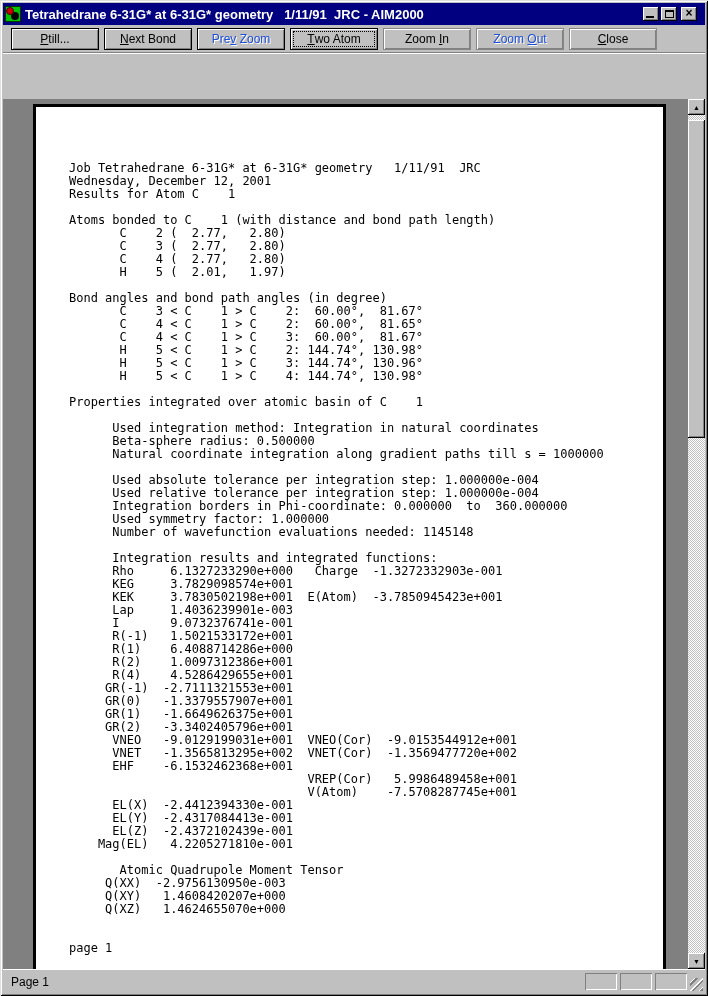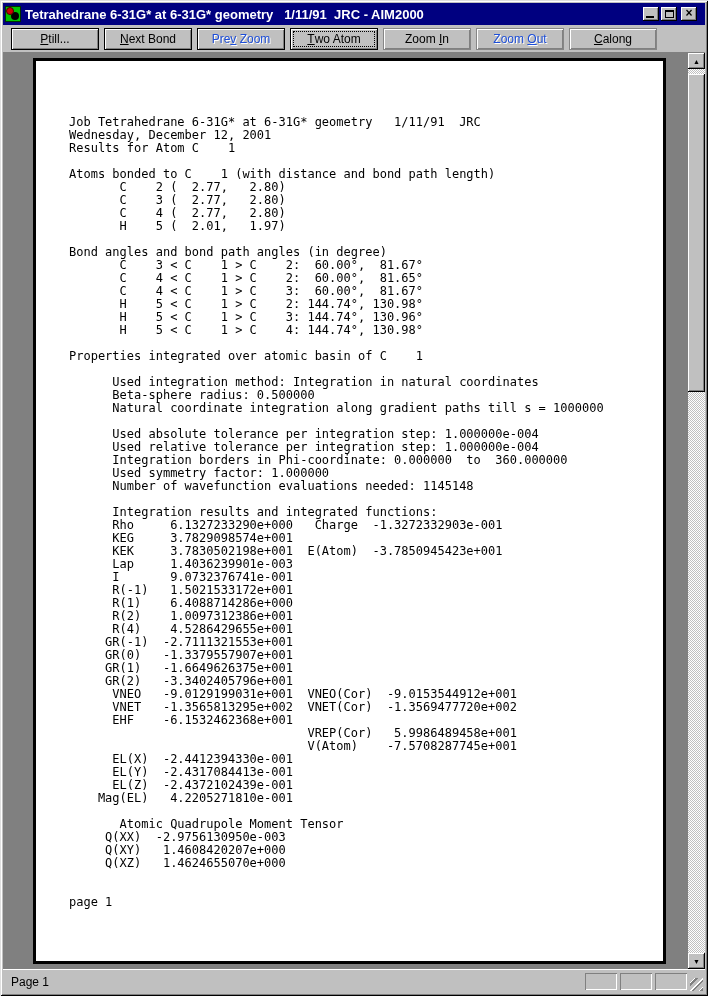--- a/index.html
+++ b/index.html
@@ -30,21 +30,21 @@
     display:flex;align-items:center;justify-content:center;white-space:pre;position:relative;box-sizing:border-box;}
   .btn.outlined{border:1px solid #000;
     box-shadow:inset 1px 1px 0 #fff, inset -1px -1px 0 #808080;}
   .btn.plain{border:1px solid #868686;
     box-shadow:inset 1px 1px 0 #fff, inset -1px -1px 0 #808080;justify-content:center;}
   .btn.focused::after{content:"";position:absolute;inset:2px;border:1px dotted #000;pointer-events:none;}
   .btn.disabled{color:#1d4ed8;text-shadow:1px 1px 0 #fff;}
   .btn u{text-decoration:underline;}
 
   
-  .preview{flex:1 1 auto;position:relative;background:#808080;overflow:hidden;}
+  .preview{flex:1 1 auto;position:relative;background:#808080;overflow:hidden;margin-top:46px;}
   .page{position:absolute;left:30px;top:5px;width:627px;height:900px;background:#fff;border:3px solid #000;}
   .doc{position:absolute;left:33px;top:55px;right:4px;font-family:"DejaVu Sans Mono","Liberation Mono",monospace;
     font-size:12px;line-height:13px;color:#000;white-space:pre;}
   .doc-line{height:13px;}
 
   
   .vscroll{position:absolute;top:0;right:0;bottom:0;width:17px;}
   .vtrack{position:absolute;inset:0;background:#fff;
     background-image:conic-gradient(#c0c0c0 25%, transparent 0 50%, #c0c0c0 0 75%, transparent 0);
     background-size:2px 2px;}
@@ -85,21 +85,21 @@
       </div>
     </div>
 
     <div class="toolbar">
       <div class="btn outlined"><span></span><u>P</u><span>till...</span></div>
       <div class="btn outlined"><span></span><u>N</u><span>ext Bond</span></div>
       <div class="btn outlined disabled"><span>Pre</span><u>v</u><span> Zoom</span></div>
       <div class="btn outlined focused"><span></span><u>T</u><span>wo Atom</span></div>
       <div class="btn plain"><span>Zoom </span><u>I</u><span>n</span></div>
       <div class="btn plain disabled"><span>Zoom </span><u>O</u><span>ut</span></div>
-      <div class="btn plain"><span></span><u>C</u><span>along</span></div>
+      <div class="btn plain"><span></span><u>C</u><span>lose</span></div>
     </div>
 
     <div class="preview">
       <div class="page">
         <div class="doc"><div class="doc-line">Job Tetrahedrane 6-31G* at 6-31G* geometry   1/11/91  JRC</div><div class="doc-line">Wednesday, December 12, 2001</div><div class="doc-line">Results for Atom C    1</div><div class="doc-line"></div><div class="doc-line">Atoms bonded to C    1 (with distance and bond path length)</div><div class="doc-line">       C    2 (  2.77,   2.80)</div><div class="doc-line">       C    3 (  2.77,   2.80)</div><div class="doc-line">       C    4 (  2.77,   2.80)</div><div class="doc-line">       H    5 (  2.01,   1.97)</div><div class="doc-line"></div><div class="doc-line">Bond angles and bond path angles (in degree)</div><div class="doc-line">       C    3 &lt; C    1 &gt; C    2:  60.00°,  81.67°</div><div class="doc-line">       C    4 &lt; C    1 &gt; C    2:  60.00°,  81.65°</div><div class="doc-line">       C    4 &lt; C    1 &gt; C    3:  60.00°,  81.67°</div><div class="doc-line">       H    5 &lt; C    1 &gt; C    2: 144.74°, 130.98°</div><div class="doc-line">       H    5 &lt; C    1 &gt; C    3: 144.74°, 130.96°</div><div class="doc-line">       H    5 &lt; C    1 &gt; C    4: 144.74°, 130.98°</div><div class="doc-line"></div><div class="doc-line">Properties integrated over atomic basin of C    1</div><div class="doc-line"></div><div class="doc-line">      Used integration method: Integration in natural coordinates</div><div class="doc-line">      Beta-sphere radius: 0.500000</div><div class="doc-line">      Natural coordinate integration along gradient paths till s = 1000000</div><div class="doc-line"></div><div class="doc-line">      Used absolute tolerance per integration step: 1.000000e-004</div><div class="doc-line">      Used relative tolerance per integration step: 1.000000e-004</div><div class="doc-line">      Integration borders in Phi-coordinate: 0.000000  to  360.000000</div><div class="doc-line">      Used symmetry factor: 1.000000</div><div class="doc-line">      Number of wavefunction evaluations needed: 1145148</div><div class="doc-line"></div><div class="doc-line">      Integration results and integrated functions:</div><div class="doc-line">      Rho     6.1327233290e+000   Charge  -1.3272332903e-001</div><div class="doc-line">      KEG     3.7829098574e+001</div><div class="doc-line">      KEK     3.7830502198e+001  E(Atom)  -3.7850945423e+001</div><div class="doc-line">      Lap     1.4036239901e-003</div><div class="doc-line">      I       9.0732376741e-001</div><div class="doc-line">      R(-1)   1.5021533172e+001</div><div class="doc-line">      R(1)    6.4088714286e+000</div><div class="doc-line">      R(2)    1.0097312386e+001</div><div class="doc-line">      R(4)    4.5286429655e+001</div><div class="doc-line">     GR(-1)  -2.7111321553e+001</div><div class="doc-line">     GR(0)   -1.3379557907e+001</div><div class="doc-line">     GR(1)   -1.6649626375e+001</div><div class="doc-line">     GR(2)   -3.3402405796e+001</div><div class="doc-line">      VNEO   -9.0129199031e+001  VNEO(Cor)  -9.0153544912e+001</div><div class="doc-line">      VNET   -1.3565813295e+002  VNET(Cor)  -1.3569477720e+002</div><div class="doc-line">      EHF    -6.1532462368e+001</div><div class="doc-line">                                 VREP(Cor)   5.9986489458e+001</div><div class="doc-line">                                 V(Atom)    -7.5708287745e+001</div><div class="doc-line">      EL(X)  -2.4412394330e-001</div><div class="doc-line">      EL(Y)  -2.4317084413e-001</div><div class="doc-line">      EL(Z)  -2.4372102439e-001</div><div class="doc-line">    Mag(EL)   4.2205271810e-001</div><div class="doc-line"></div><div class="doc-line">       Atomic Quadrupole Moment Tensor</div><div class="doc-line">     Q(XX)  -2.9756130950e-003</div><div class="doc-line">     Q(XY)   1.4608420207e+000</div><div class="doc-line">     Q(XZ)   1.4624655070e+000</div><div class="doc-line"></div><div class="doc-line"></div><div class="doc-line">page 1</div></div>
       </div>
 
       <div class="vscroll">
         <div class="vtrack"></div>
         <div class="sb-btn sb-up">

